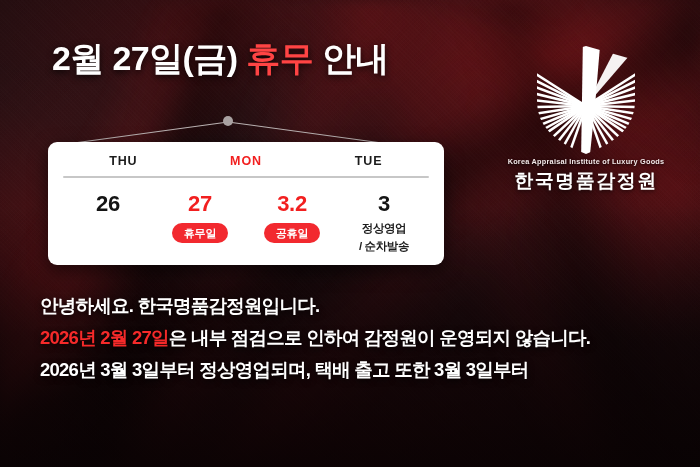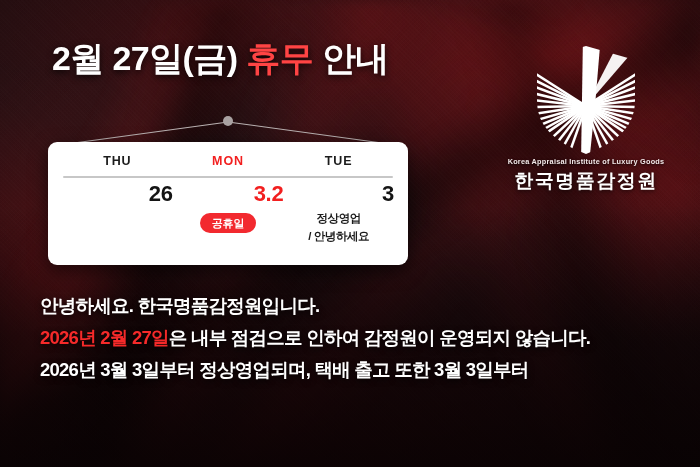--- a/index.html
+++ b/index.html
@@ -78,21 +78,21 @@
     text-shadow:0 2px 7px rgba(0,0,0,.8);
   }
   #headline .accent { color:#ff4444; }
 
   
   #hanger { position:absolute; left:0; top:0; width:700px; height:160px; }
 
   
   #cal-card {
     position:absolute; left:48px; top:142px;
-    width:360px; height:123px;
+    width:396px; height:123px;
     background:#ffffff;
     border-radius:9px;
     box-shadow:0 6px 18px rgba(0,0,0,.55);
     padding:11px 14px 0 14px;
   }
 
   .cal-row { display:flex; width:100%; }
   .cal-col { flex:1 1 0; text-align:center; }
 
   .dow {
@@ -101,21 +101,21 @@
   }
   .dow.hl { color:#f21f1f; }
 
   #cal-divider {
     height:2px; background:#c7c7c7;
     margin:7px 1px 0 1px; border-radius:1px;
   }
 
   .daynum {
     font-size:22px; font-weight:700; color:#141414;
-    line-height:28px; margin-top:2px; letter-spacing:-0.3px;text-align:right;
+    line-height:28px; margin-top:12px; letter-spacing:-0.3px;
   }
   .daynum.hl { color:#f21f1f; }
 
   .badge {
     display:inline-block;
     background:#f2292f;
     color:#ffffff;
     font-size:11px; font-weight:700;
     padding:3.5px 12px 4.5px 12px;
     border-radius:11px;
@@ -194,30 +194,34 @@
     </div>
 
     <div id="cal-divider"></div>
 
     <div class="cal-row">
 
       <div class="cal-col">
         <div class="daynum">26</div>
       </div>
 
+      <div class="cal-col">
+        <div class="daynum hl">27</div>
+        <div class="badge">휴무일</div>
+      </div>
 
       <div class="cal-col">
         <div class="daynum hl">3.2</div>
         <div class="badge">공휴일</div>
       </div>
 
       <div class="cal-col">
         <div class="daynum">3</div>
         <div class="note">정상영업</div>
-        <div class="note">/ 안녕하세요</div>
+        <div class="note">/ 순차발송</div>
       </div>
 
     </div>
   </div>
 
   <div id="logo">
     <svg id="logo-mark" width="110" height="112" viewBox="0 0 110 112" aria-hidden="true">
       <defs>
         <clipPath id="shieldClip">
           <path d="M55 2 L104 16 L104 58 Q104 92 55 110 Q6 92 6 58 L6 16 Z"></path>

